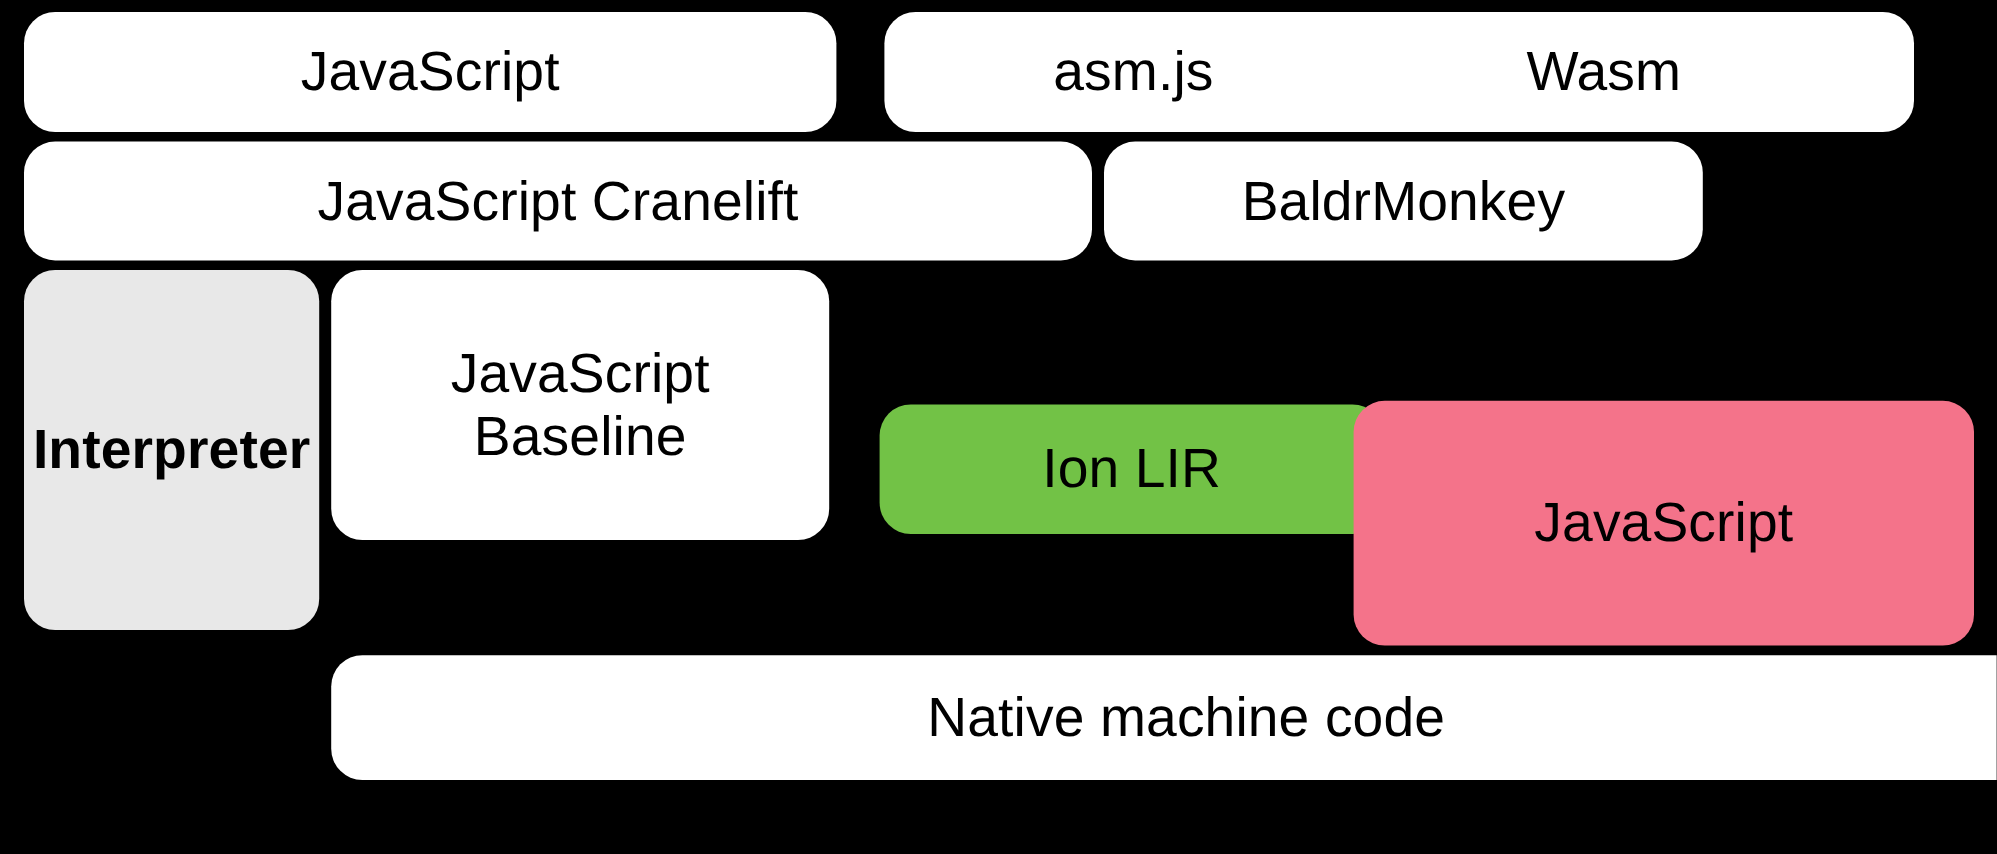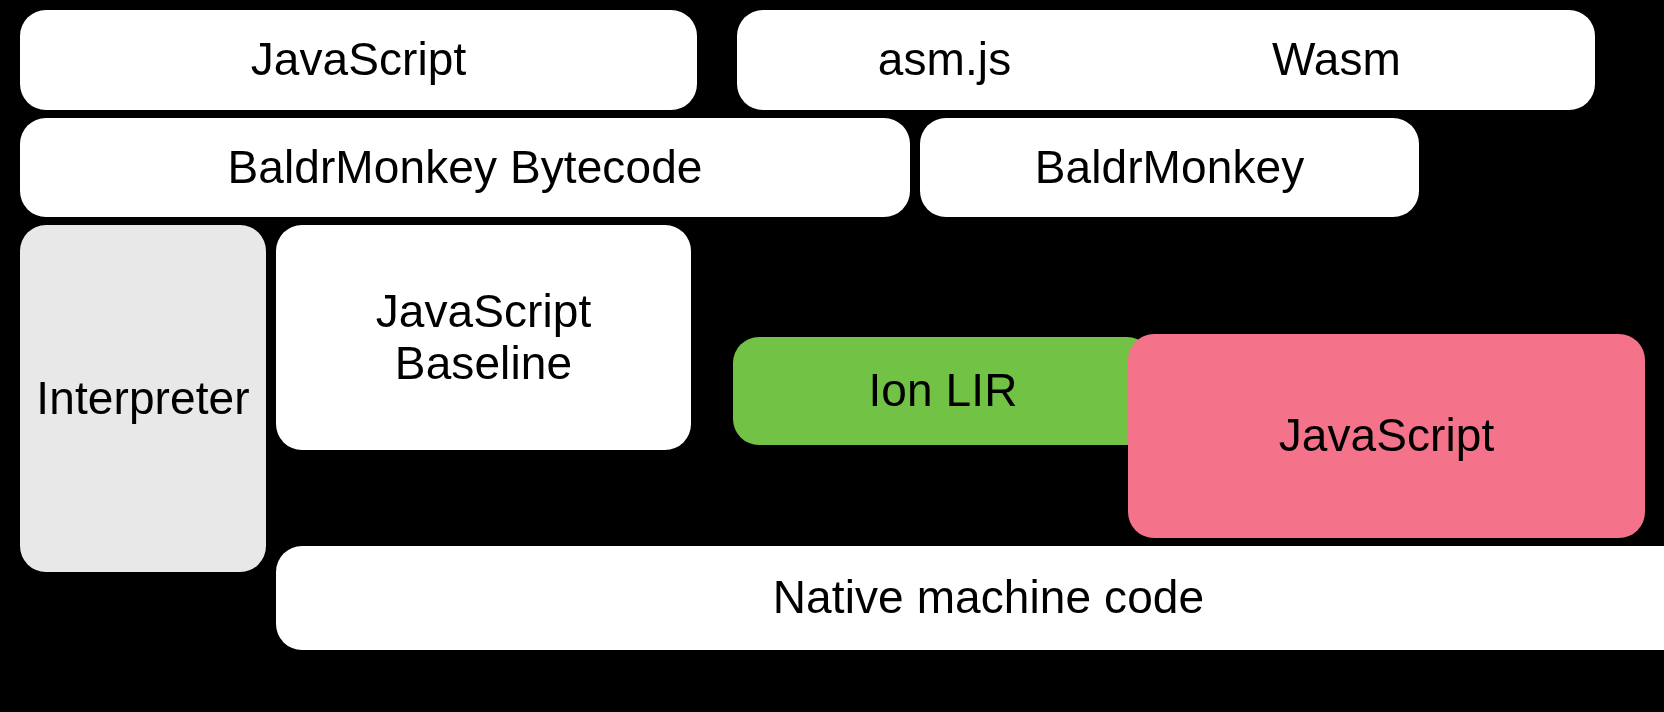--- a/index.html
+++ b/index.html
@@ -47,40 +47,40 @@
   
   #box-javascript      { left: 20px;   top: 10px;  width: 677px; height: 100px; }
   #box-asmjs           { left: 705px;  top: 10px;  width: 415px; height: 100px; margin-left: 32px; }
   #box-wasm            { left: 1078px; top: 10px;  width: 517px; height: 100px; }
 
   
   #box-js-bytecode     { left: 20px;   top: 118px; width: 890px; height: 99px; }
   #box-baldrmonkey     { left: 920px;  top: 118px; width: 499px; height: 99px; }
 
   
-  #box-interpreter     { left: 20px;   top: 225px; width: 246px; height: 347px; }
+  #box-interpreter     { left: 20px;   top: 225px; width: 246px; height: 300px; font-weight: bold; }
   #box-js-baseline     { left: 276px;  top: 225px; width: 415px; height: 225px; }
   #box-ion-mir         { left: 700px;  top: 225px; width: 420px; height: 105px; }
   #box-ion-lir         { left: 700px;  top: 337px; width: 420px; height: 108px; margin-left: 33px; }
   #box-cranelift       { left: 1128px; top: 334px; width: 517px; height: 204px; }
   #box-macro-assembler { left: 276px;  top: 432px; width: 844px; height: 106px; }
   #box-native-code     { left: 276px;  top: 546px; width: 1425px; height: 104px; }
 </style>
 </head>
 <body>
 
 <div id="diagram">
 
   <div class="box fill-white" id="box-javascript">JavaScript</div>
 
   <div class="box fill-white" id="box-asmjs">asm.js</div>
 
   <div class="box fill-white" id="box-wasm">Wasm</div>
 
-  <div class="box fill-white" id="box-js-bytecode">BaldrMonkey Bytecode</div>
+  <div class="box fill-white" id="box-js-bytecode">JavaScript Cranelift</div>
 
   <div class="box fill-white" id="box-baldrmonkey">BaldrMonkey</div>
 
   <div class="box fill-gray" id="box-interpreter">Interpreter</div>
 
   <div class="box fill-white" id="box-js-baseline">JavaScript
 Baseline</div>
 
 
   <div class="box fill-green" id="box-ion-lir">Ion LIR</div>

